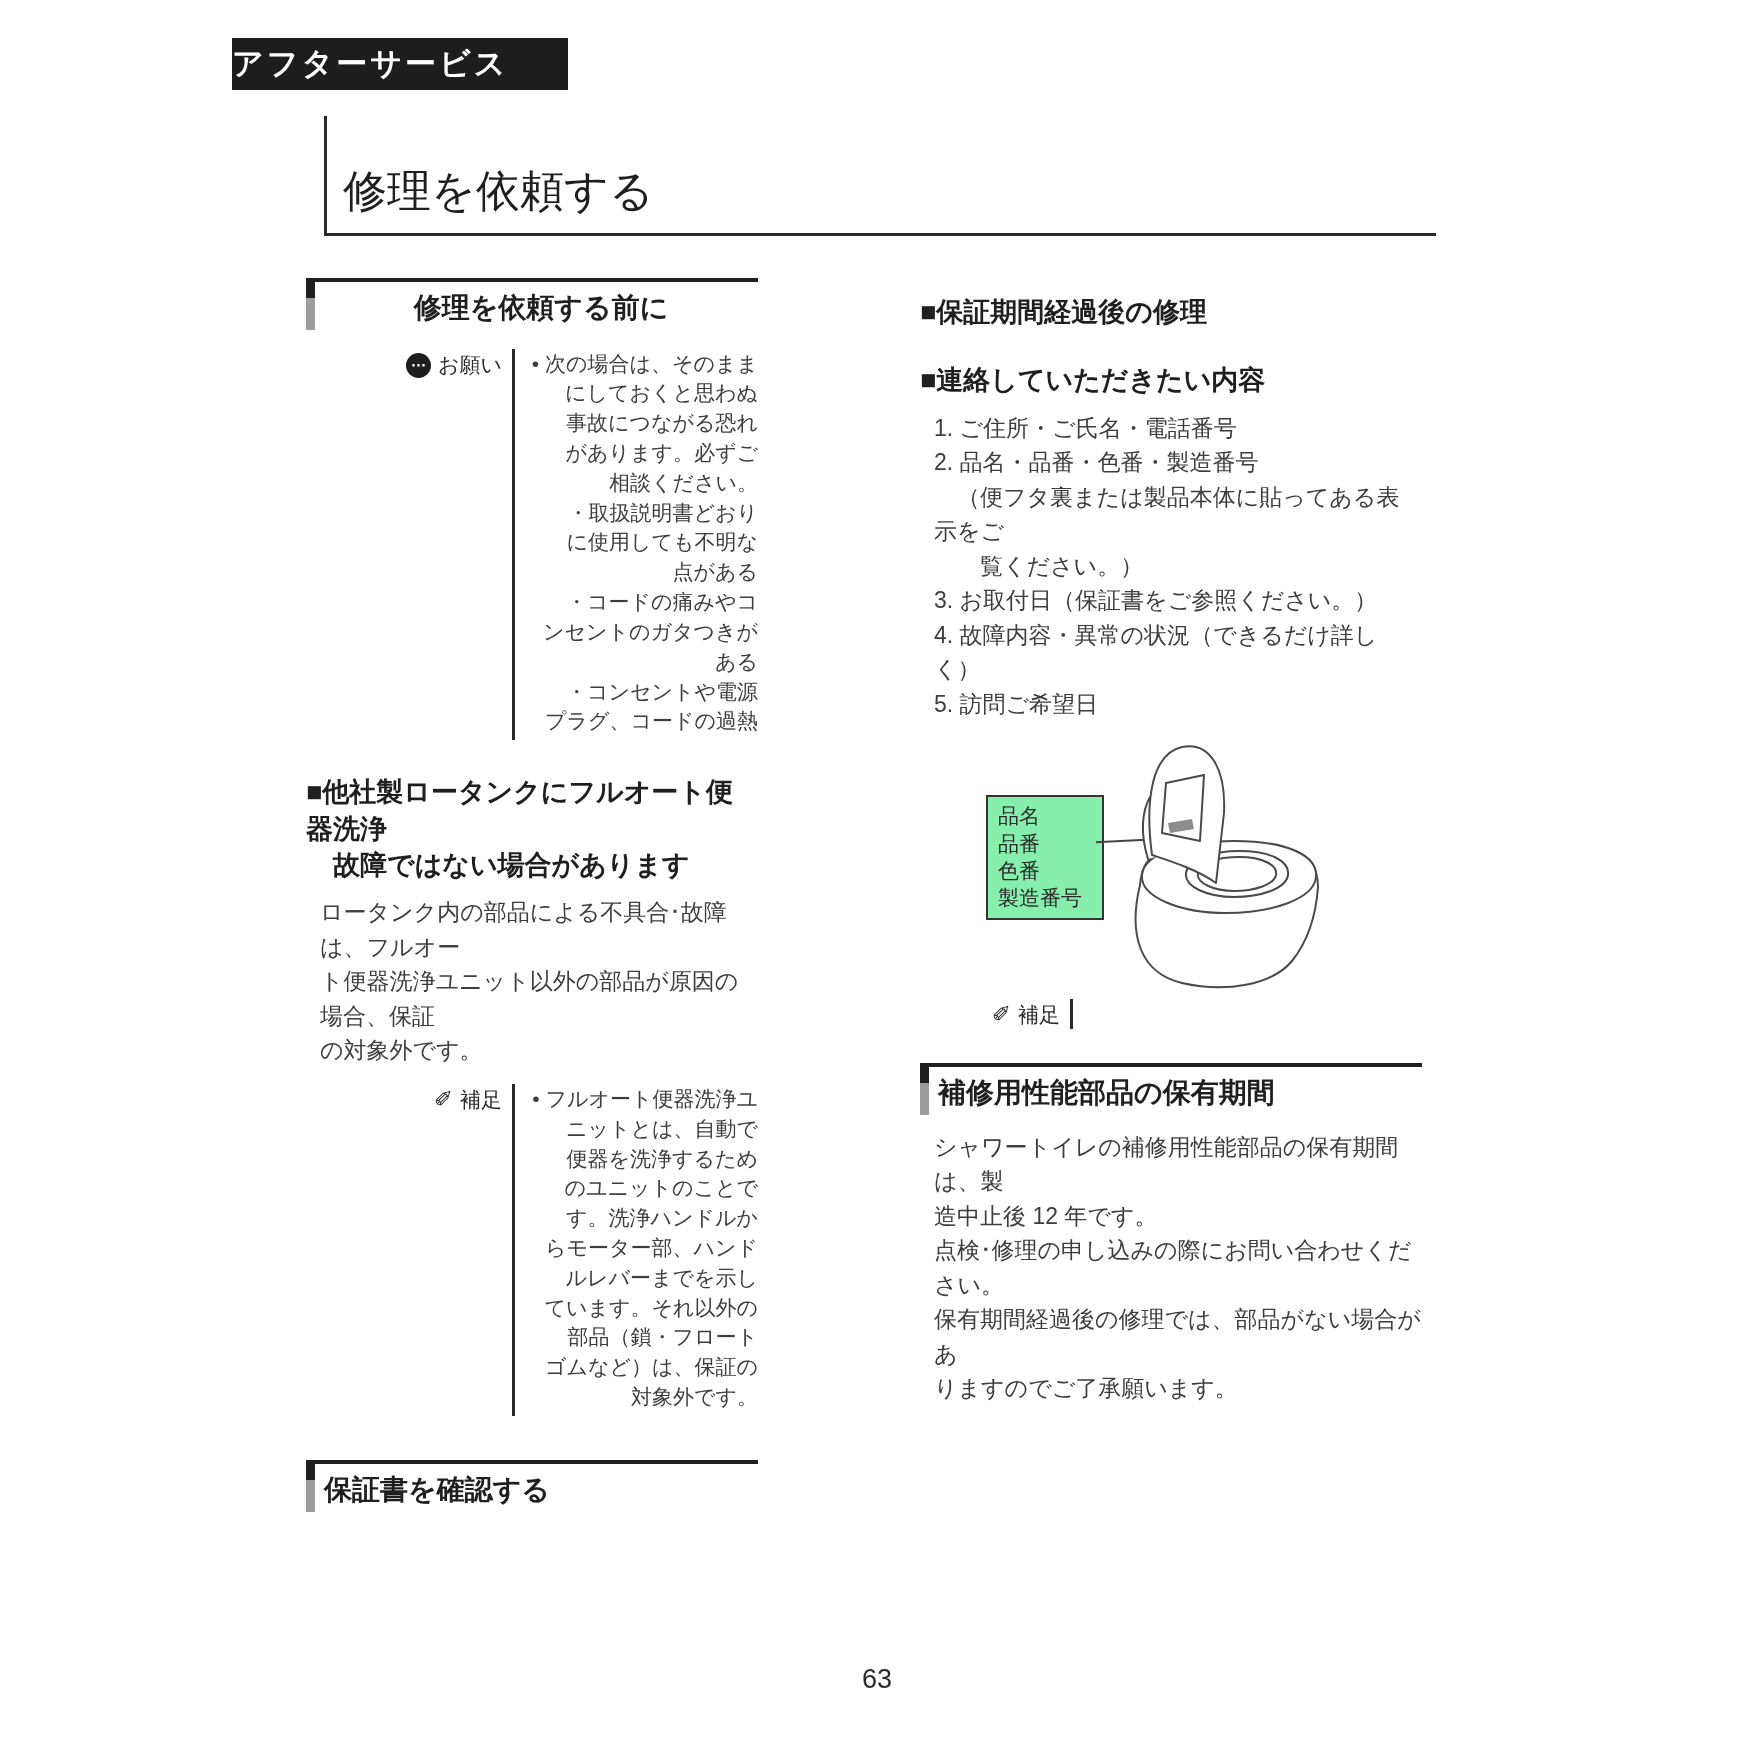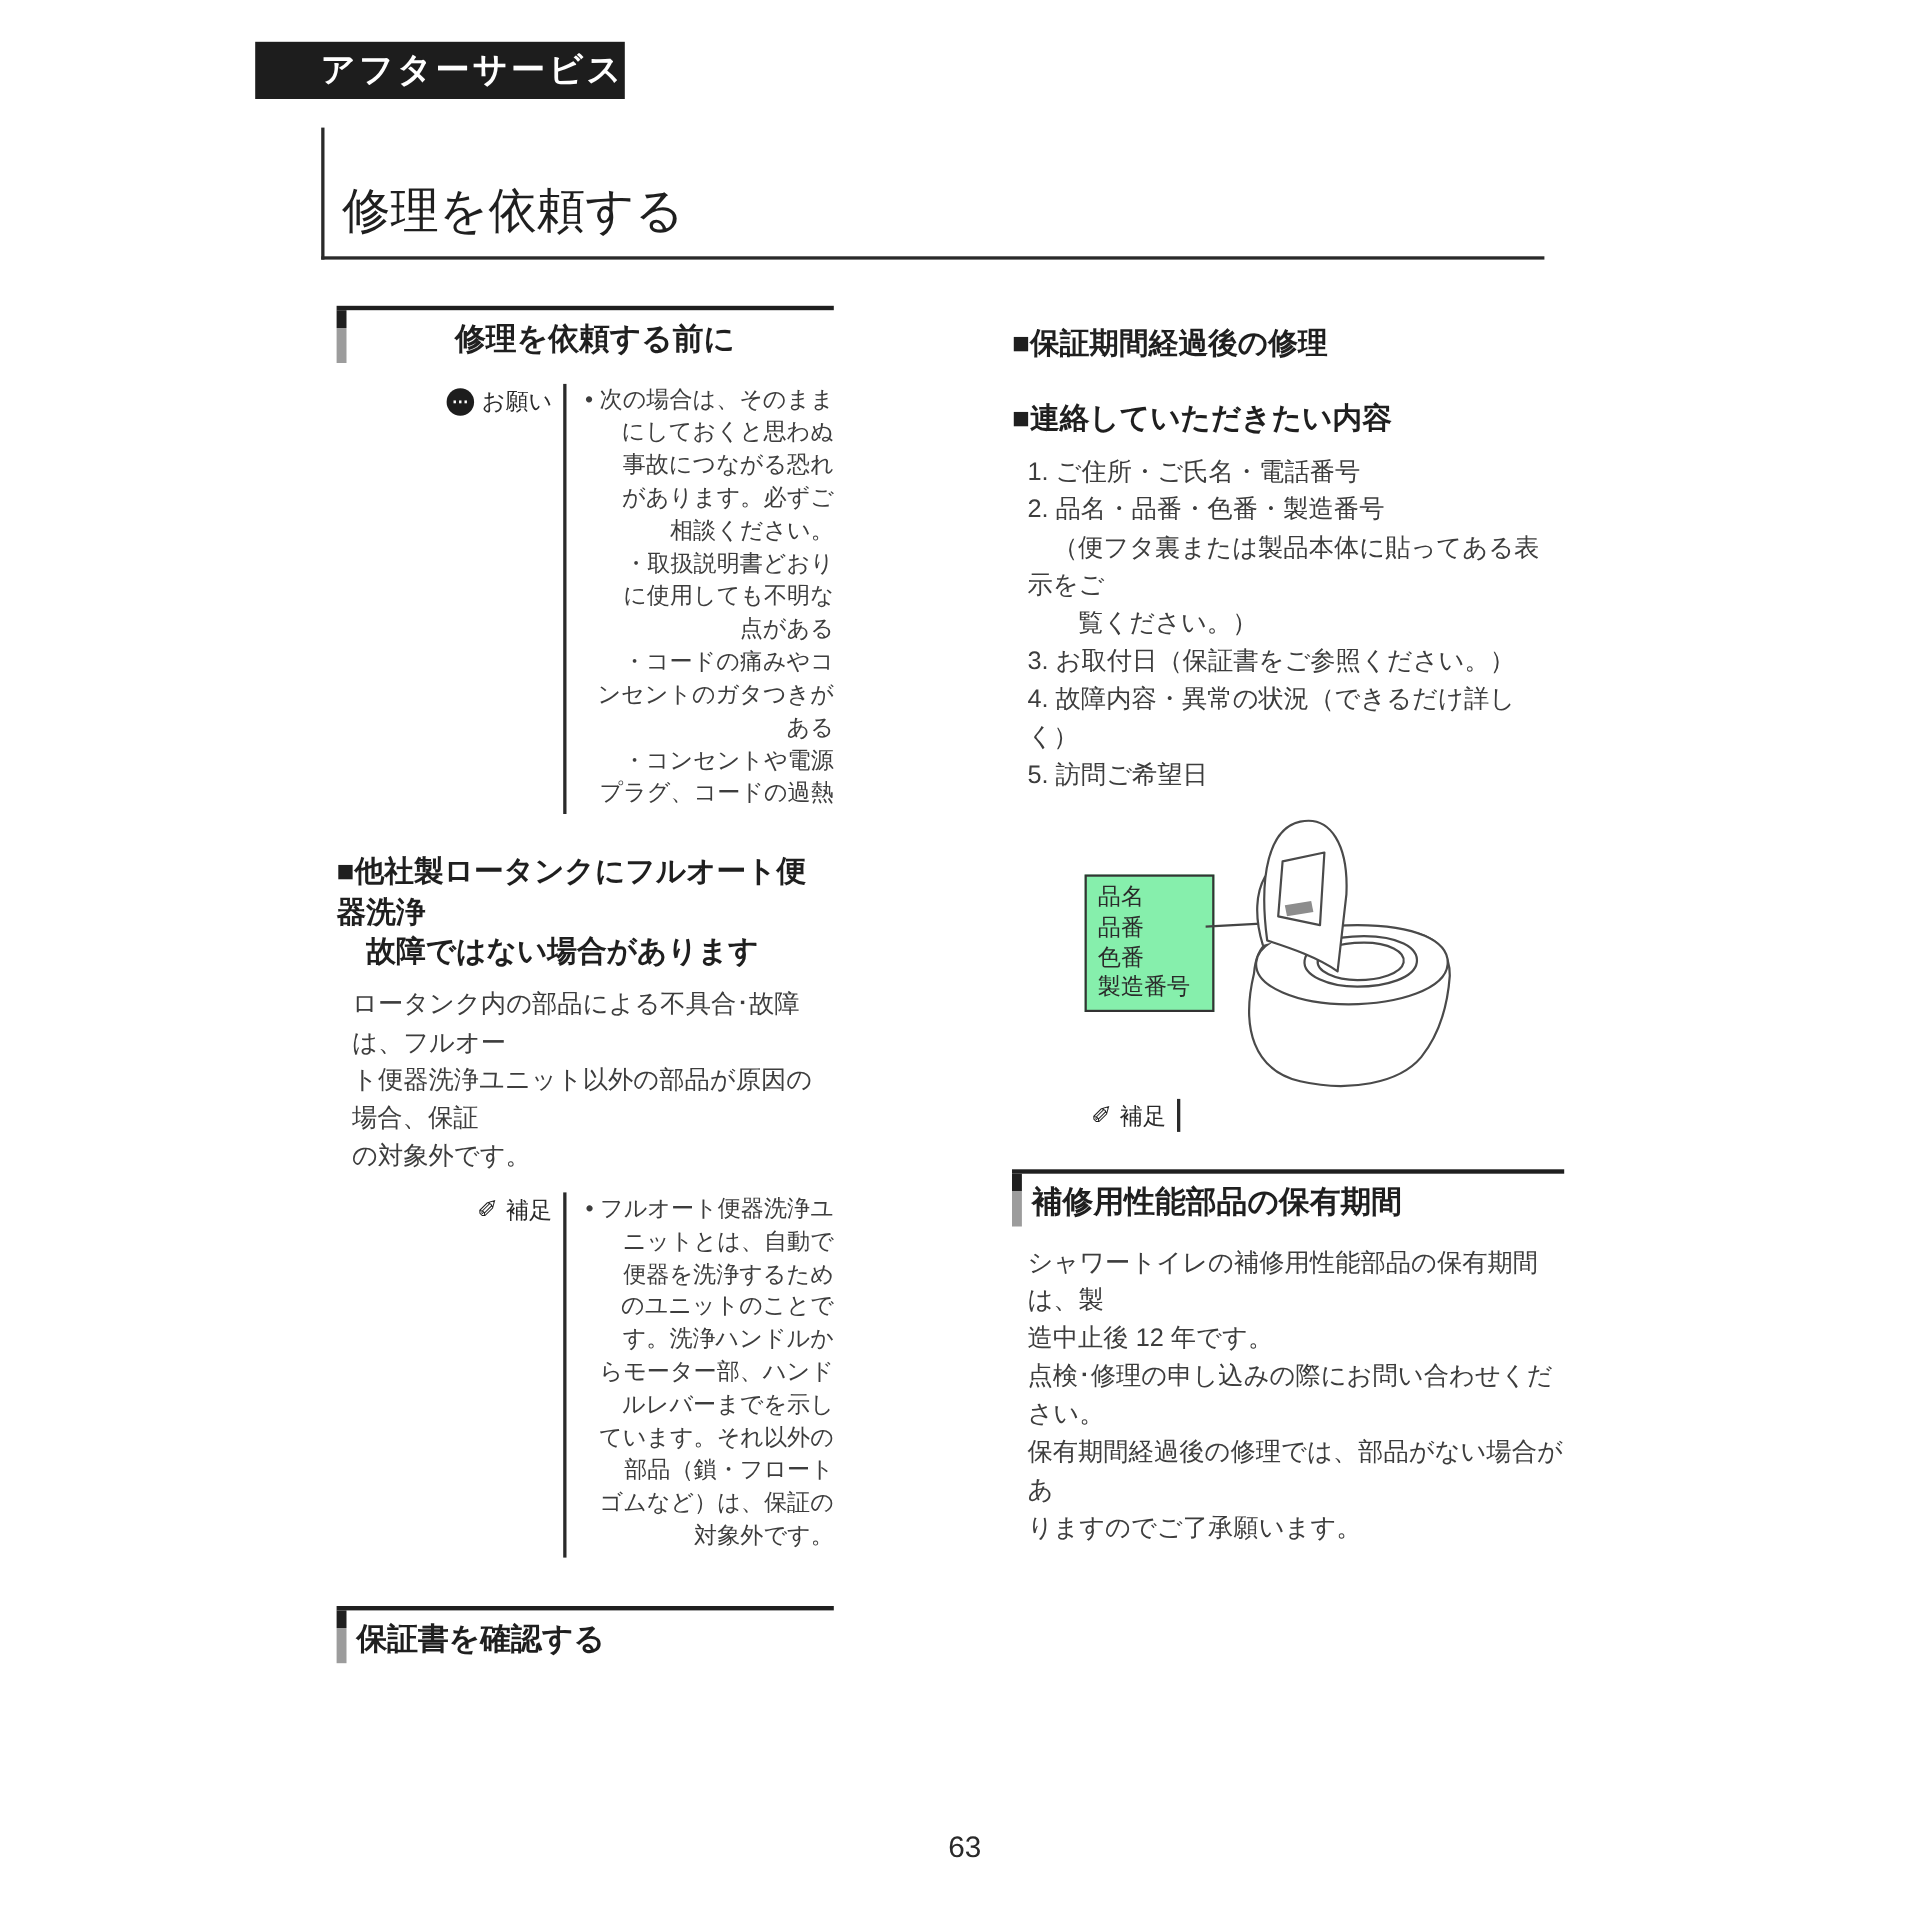--- a/index.html
+++ b/index.html
@@ -4,25 +4,25 @@
 <style>
   html,body { margin:0; padding:0; background:#fff; }
   body {
     width:1754px; height:1754px; position:relative;
     font-family:"Liberation Sans", sans-serif;
     color:#3d3d3d;
   }
   .banner {
     position:absolute; left:232px; top:38px; width:336px; height:52px;
     background:#1d1d1d; color:#fff;
-    display:flex; align-items:center; justify-content:flex-end;
+    display:flex; align-items:center; justify-content:flex-start;
     font-size:31px; font-weight:bold; letter-spacing:3px;
   }
   .title-block {
-    position:absolute; left:292px; top:116px; width:1112px; height:120px;
+    position:absolute; left:324px; top:116px; width:1112px; height:120px;
     border-left:3px solid #2a2a2a; border-bottom:3px solid #2a2a2a;
     box-sizing:border-box;
     display:flex; align-items:flex-end;
     padding:0 0 12px 16px;
     font-size:44px; color:#1f1f1f;
   }
   .col { position:absolute; top:270px; }
   .col-left  { left:306px; width:452px; }
   .col-right { left:920px; width:502px; }
 

